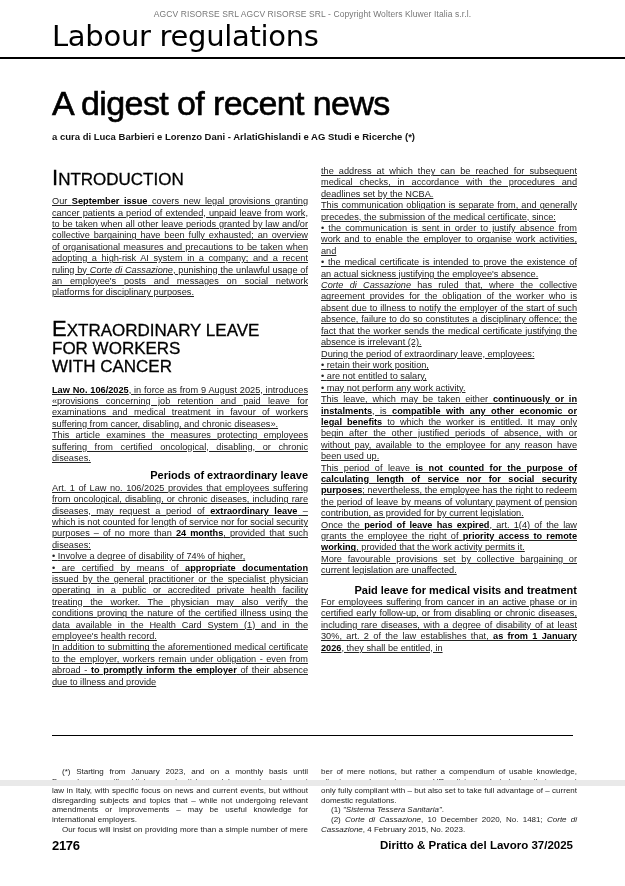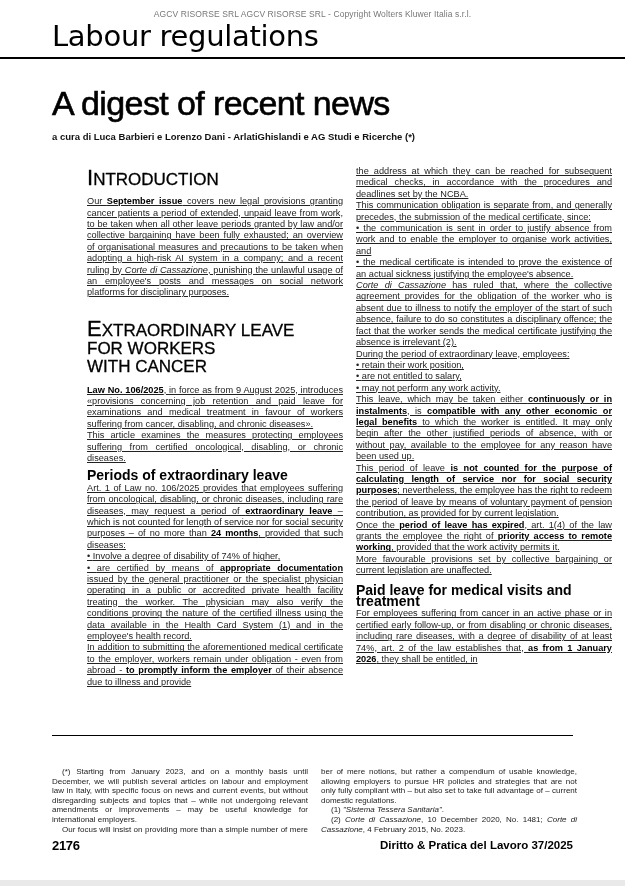--- a/index.html
+++ b/index.html
@@ -2,21 +2,21 @@
 <html><head>
 <meta charset="utf-8">
 <style>
   html, body { margin: 0; padding: 0; }
   body {
     width: 625px; height: 886px; overflow: hidden;
     background: #ffffff; color: #1a1a1a;
     font-family: "Liberation Sans", sans-serif;
     position: relative;
   }
-  .page { position: absolute; left: 0; top: 0; width: 625px; height: 886px; background:#fff; }
+  .page { position: absolute; left: 0; top: 0; width: 625px; height: 786px; background:#fff; }
   .bottom-strip { position:absolute; left:0; bottom:0; width:625px; height:6px; background:#e9e9e9; }
   .copyright {
     position: absolute; top: 9px; left: 0; width: 625px; text-align: center;
     font-size: 8.5px; color: #777; letter-spacing: 0.1px;
   }
   .section-title {
     position: absolute; left: 52px; top: 18px;
     font-family: "DejaVu Sans", sans-serif; font-size: 29px; color: #000;
     letter-spacing: -0.3px; line-height: 36px;
   }
@@ -24,34 +24,34 @@
   .main-title {
     position: absolute; left: 52px; top: 82px;
     font-family: "Liberation Sans", sans-serif; font-size: 34px; font-weight: 400;
     color: #000; letter-spacing: -0.6px; line-height: 42px;
     -webkit-text-stroke: 0.6px #000;
   }
   .byline {
     position: absolute; left: 52px; top: 131px;
     font-size: 9.5px; font-weight: bold; color: #111;
   }
-  .col { position: absolute; top: 166px; width: 256px; font-size: 9.2px; line-height: 11.4px; color:#222;margin-left:35px; }
+  .col { position: absolute; top: 166px; width: 256px; font-size: 9.2px; line-height: 11.4px; color:#222; }
   .col.left { left: 52px; }
   .col.right { left: 321px; top: 166px; }
   .col p { margin: 0; text-align: justify; text-decoration: underline; }
   .h-sc {
     font-family: "Liberation Sans", sans-serif; color:#000; font-weight: 400;
     margin: 0 0 6px 0; line-height: 1.05;
     -webkit-text-stroke: 0.3px #000;
   }
   .h-sc .big { font-size: 22px; }
   .h-sc .small { font-size: 17px; }
   .intro-h { margin-bottom: 7px; }
   .ext-h { margin-top: 18px; margin-bottom: 9px; }
-  .sub-h { font-weight: bold; font-size: 14px; color:#000; margin: 6px 0 1px 0; }
+  .sub-h { font-weight: bold; font-size: 11px; color:#000; margin: 6px 0 1px 0; text-align: right; }
   .bul::before { content: "\2022\00a0"; }
   b { color:#000; }
   .footrule { position: absolute; left: 52px; top: 735px; width: 521px; height: 1px; background: #000; }
   .fn { position: absolute; top: 767px; width: 256px; font-size: 8px; line-height: 9.6px; color:#222; }
   .fn.left { left: 52px; }
   .fn.right { left: 321px; }
   .fn p { margin: 0; text-align: justify; }
   .fn .ind { text-indent: 10px; }
   .page-num { position:absolute; left:52px; top:838px; font-size:13px; font-weight:bold; color:#000; letter-spacing:-0.3px; }
   .journal { position:absolute; right:52px; top:839px; font-size:11.5px; font-weight:bold; color:#000; }
@@ -94,21 +94,21 @@
     <p><i>Corte di Cassazione</i><span> has ruled that, where the collective agreement provides for the obligation of the worker who is absent due to illness to notify the employer of the start of such absence, failure to do so constitutes a disciplinary offence; the fact that the worker sends the medical certificate justifying the absence is irrelevant (2).</span></p>
     <p>During the period of extraordinary leave, employees:</p>
     <p class="bul">retain their work position,</p>
     <p class="bul">are not entitled to salary,</p>
     <p class="bul">may not perform any work activity.</p>
     <p><span>This leave, which may be taken either </span><b>continuously or in instalments</b><span>, is </span><b>compatible with any other economic or legal benefits</b><span> to which the worker is entitled. It may only begin after the other justified periods of absence, with or without pay, available to the employee for any reason have been used up.</span></p>
     <p><span>This period of leave </span><b>is not counted for the purpose of calculating length of service nor for social security purposes</b><span>; nevertheless, the employee has the right to redeem the period of leave by means of voluntary payment of pension contribution, as provided for by current legislation.</span></p>
     <p><span>Once the </span><b>period of leave has expired</b><span>, art. 1(4) of the law grants the employee the right of </span><b>priority access to remote working</b><span>, provided that the work activity permits it.</span></p>
     <p>More favourable provisions set by collective bargaining or current legislation are unaffected.</p>
     <div class="sub-h" style="margin-top:8px">Paid leave for medical visits and treatment</div>
-    <p><span>For employees suffering from cancer in an active phase or in certified early follow-up, or from disabling or chronic diseases, including rare diseases, with a degree of disability of at least 74%, art. 2 of the law establishes that, </span><b>as from 1 January 2026</b><span>, they shall be entitled, in</span></p>
+    <p><span>For employees suffering from cancer in an active phase or in certified early follow-up, or from disabling or chronic diseases, including rare diseases, with a degree of disability of at least 30%, art. 2 of the law establishes that, </span><b>as from 1 January 2026</b><span>, they shall be entitled, in</span></p>
   </div>
 
   <div class="footrule"></div>
 
   <div class="fn left">
     <p class="ind">(*) Starting from January 2023, and on a monthly basis until December, we will publish several articles on labour and employment law in Italy, with specific focus on news and current events, but without disregarding subjects and topics that – while not undergoing relevant amendments or improvements – may be useful knowledge for international employers.</p>
     <p class="ind" style="height:9.6px;overflow:hidden;">Our focus will insist on providing more than a simple number of mere notions, but rather a compendium of usable knowledge, allowing employers to pursue HR policies and strategies that are not only fully compliant with – but also set to take full advantage of – current domestic regulations.</p>
   </div>
   <div class="fn right">
     <p>ber of mere notions, but rather a compendium of usable knowledge, allowing employers to pursue HR policies and strategies that are not only fully compliant with – but also set to take full advantage of – current domestic regulations.</p>

